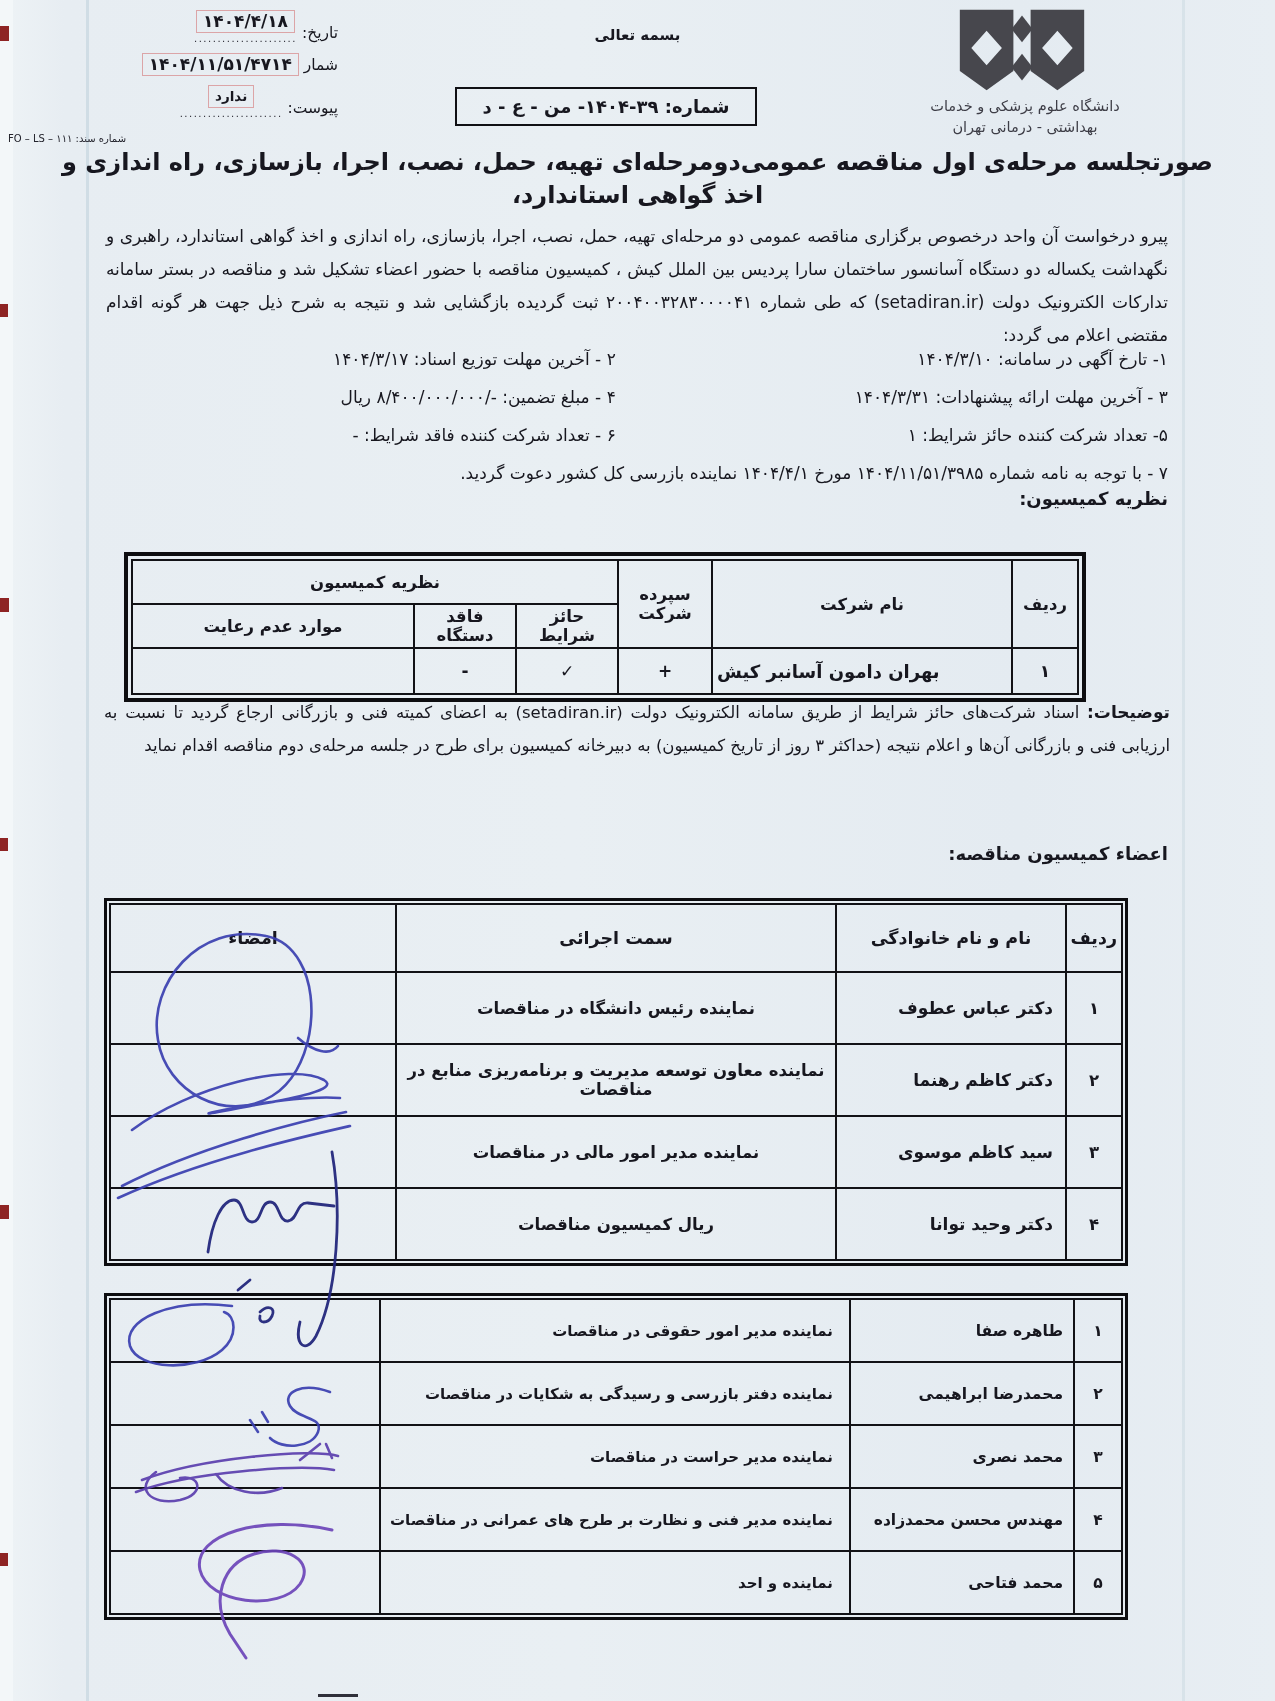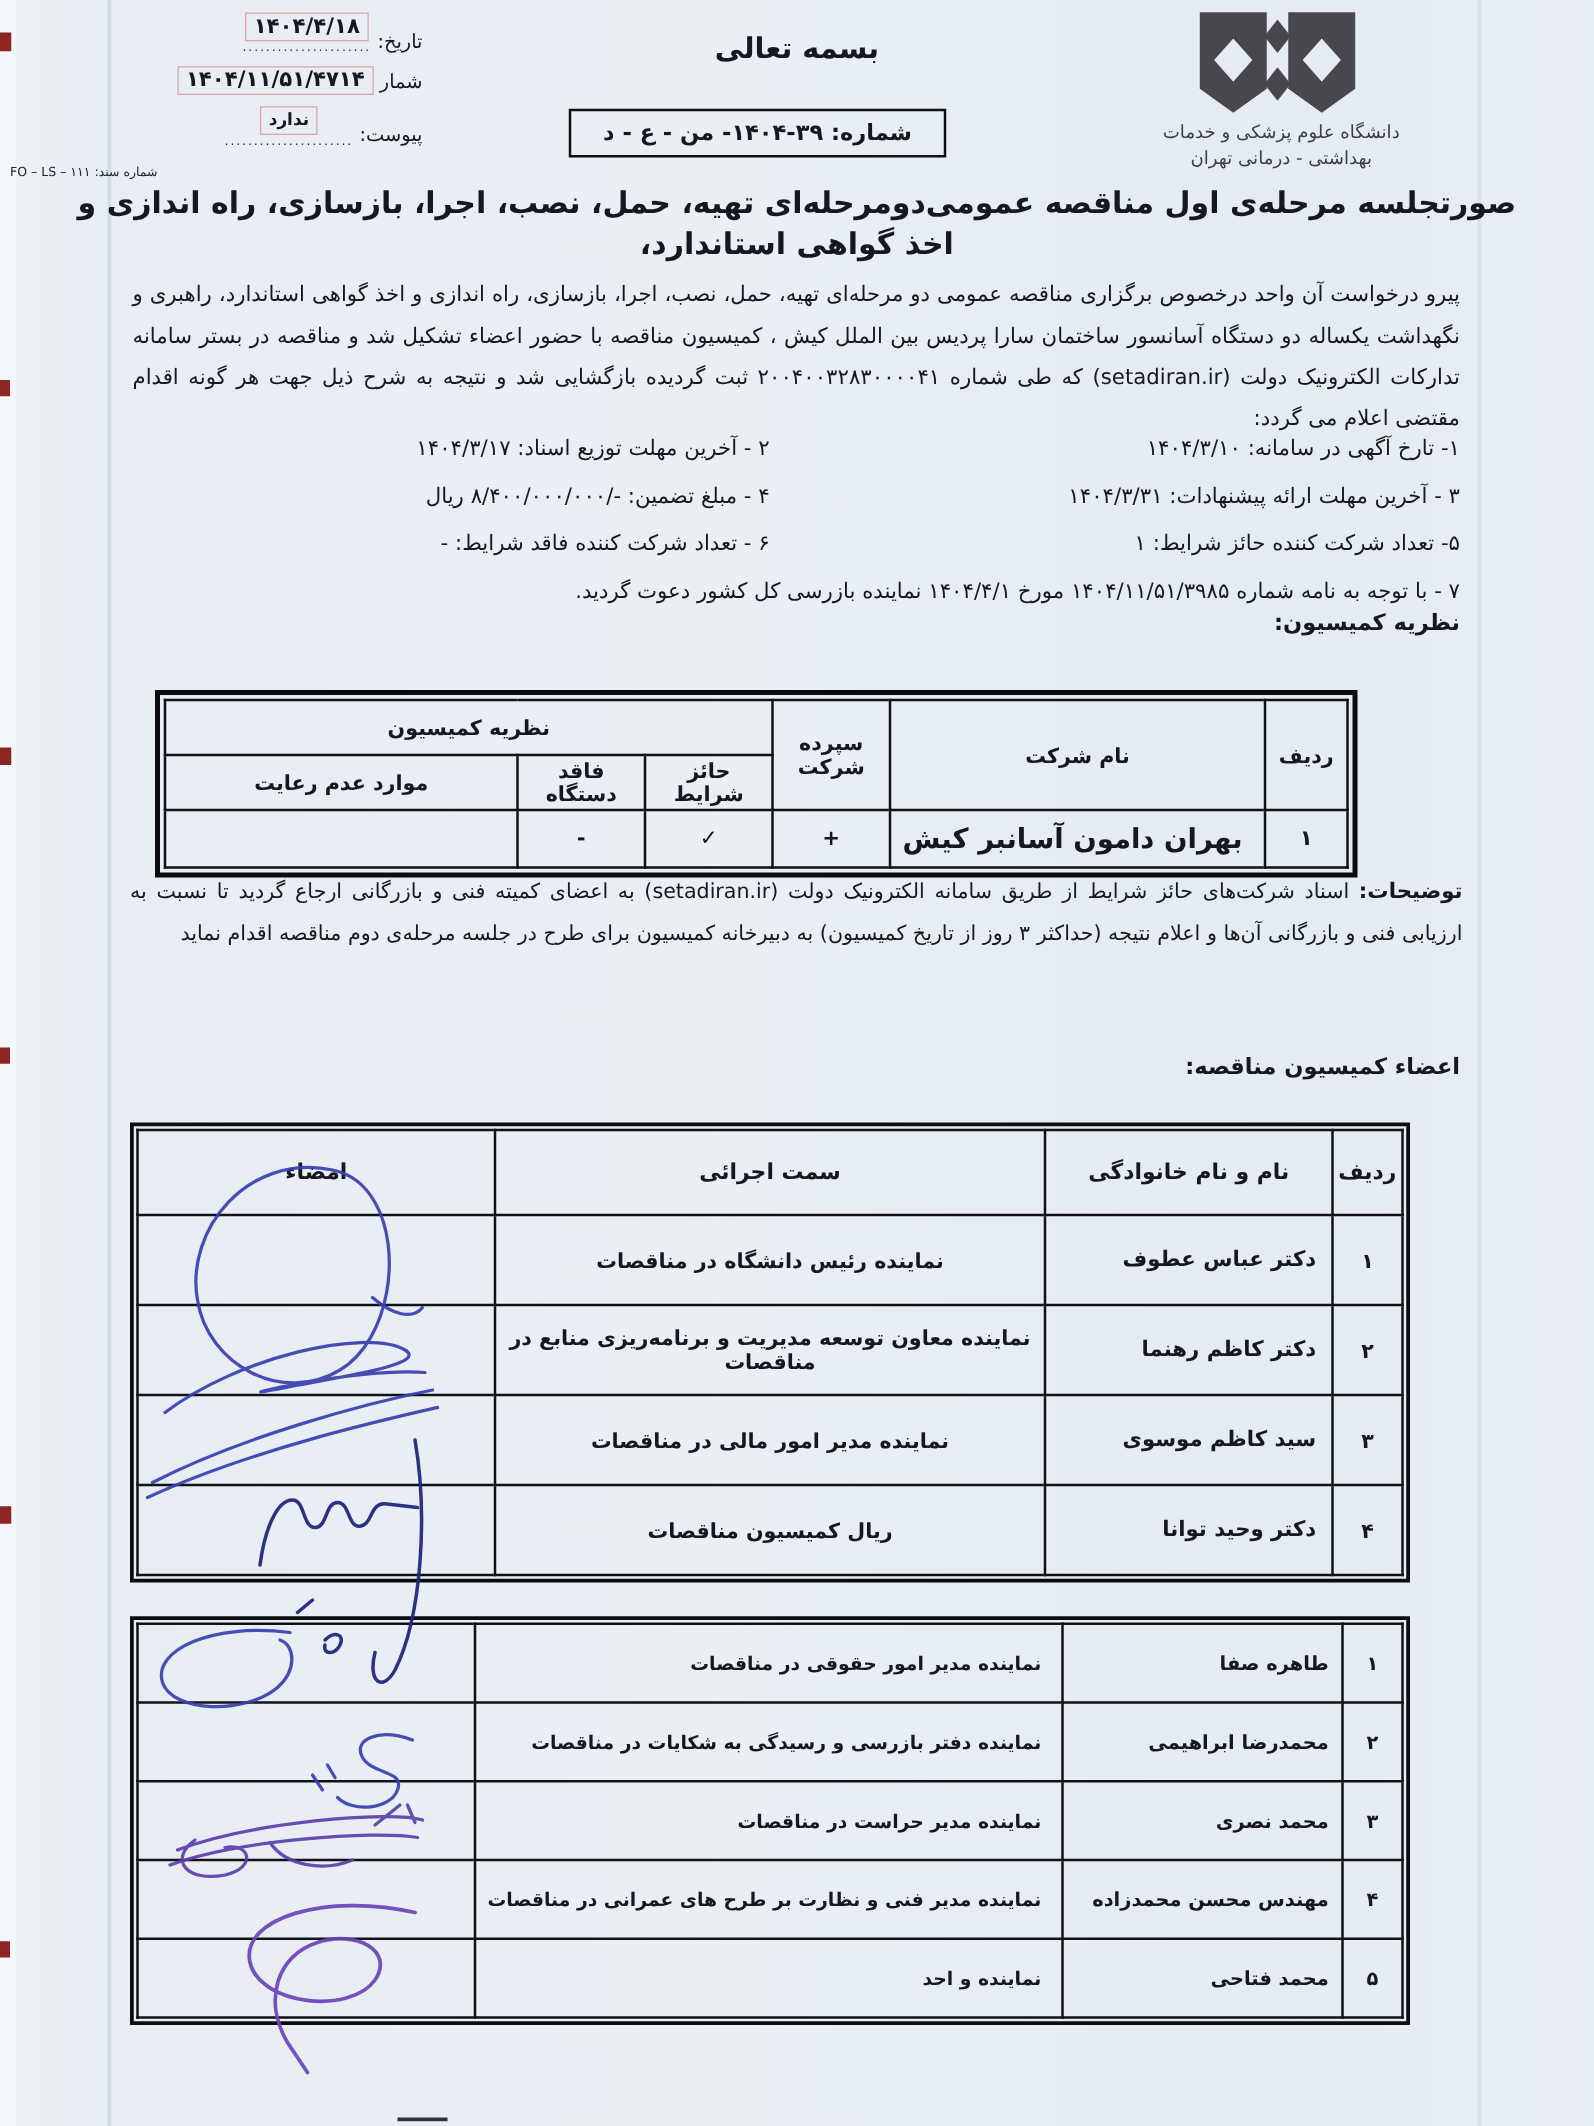--- a/index.html
+++ b/index.html
@@ -13,21 +13,21 @@
   .tick{position:absolute;background:#8e2424;}
   
   .hdr-fields{position:absolute;top:10px;left:102px;width:236px;display:flex;flex-direction:column;gap:9px;align-items:flex-start;}
   .fld{display:flex;align-items:flex-end;gap:5px;font-size:15.5px;}
   .fld .lbl{white-space:nowrap;padding-bottom:2px;}
   .stack{display:flex;flex-direction:column;align-items:center;}
   .valbox{font-weight:bold;font-size:17px;line-height:21px;border:1px solid rgba(208,92,92,.5);padding:0 6px;white-space:nowrap;}
   .valbox.sm{font-size:13.5px;}
   .dots{font-size:10px;letter-spacing:1.5px;color:#2a2a33;height:11px;line-height:11px;overflow:hidden;white-space:nowrap;max-width:180px;}
   .doc-code{position:absolute;top:133px;left:8px;width:300px;font-size:10px;text-align:left;color:#23232c;}
-  .besmeleh{position:absolute;top:26px;left:0;right:0;text-align:center;font-weight:bold;font-size:23px;}
+  .besmeleh{position:absolute;top:26px;left:0;right:0;text-align:center;font-weight:bold;font-size:15px;}
   .no-box{position:absolute;top:87px;left:455px;width:298px;border:2px solid #101014;text-align:center;font-weight:bold;font-size:18px;padding:7px 0;}
   .logo{position:absolute;top:6px;left:948px;width:148px;height:88px;}
   .univ{position:absolute;top:96px;left:903px;width:244px;text-align:center;font-size:14.5px;line-height:21px;color:#3d3d46;}
   
   .title{position:absolute;top:146px;left:55px;right:55px;text-align:center;font-weight:bold;font-size:24px;line-height:33px;}
   .intro{position:absolute;top:220px;left:106px;width:1062px;font-size:17px;line-height:33px;text-align:justify;}
   .items{position:absolute;top:344px;left:106px;width:1062px;font-size:17px;}
   .items-grid{display:grid;grid-template-columns:52% 48%;row-gap:8px;}
   .item{line-height:30px;}
   .item7{margin-top:8px;line-height:30px;}
@@ -35,21 +35,21 @@
   
   .twrap{position:absolute;background:transparent;}
   .t1wrap{top:552px;left:124px;width:948px;border:4px solid #0d0d10;padding:3px;}
   .t2wrap{top:898px;left:104px;width:1014px;border:3px solid #0d0d10;padding:2px;}
   .t3wrap{top:1293px;left:104px;width:1014px;border:3px solid #0d0d10;padding:2px;}
   table{width:100%;border-collapse:collapse;table-layout:fixed;}
   th,td{border:2px solid #121216;text-align:center;vertical-align:middle;padding:2px 4px;overflow:hidden;}
   .t1 th{font-weight:bold;font-size:16.5px;}
   .t1 .r1{height:44px;} .t1 .r2{height:38px;} .t1 .rd{height:46px;}
   .t1 td{font-size:17px;font-weight:bold;}
-  .t1 td.company{text-align:center;padding-right:12px;font-size:22px;}
+  .t1 td.company{text-align:left;padding-right:12px;font-size:18px;}
   .t2 th{font-weight:bold;font-size:17.5px;height:62px;}
   .t2 td{height:66px;font-weight:bold;font-size:16.5px;}
   .t2 td.name{text-align:right;padding-right:12px;font-size:17px;}
   .t3 td{height:57px;font-weight:bold;font-size:15.5px;}
   .t3 td.name{text-align:right;padding-right:10px;}
   .t3 td.role{text-align:right;padding-right:16px;font-size:15px;}
   .notes{position:absolute;top:696px;left:104px;width:1066px;font-size:16.5px;line-height:33px;text-align:justify;}
   .notes b{font-size:17px;}
   .sig-layer{position:absolute;inset:0;pointer-events:none;}
   .mark-bottom{position:absolute;left:318px;top:1694px;width:40px;height:3px;background:#30303a;}

